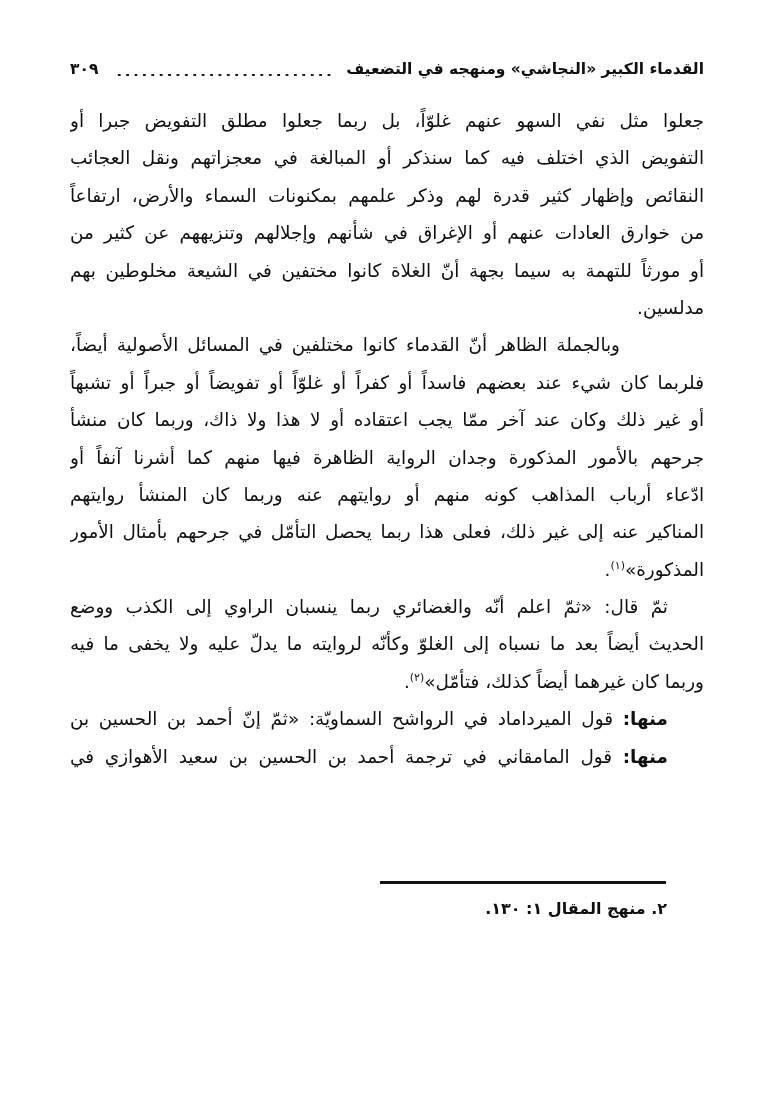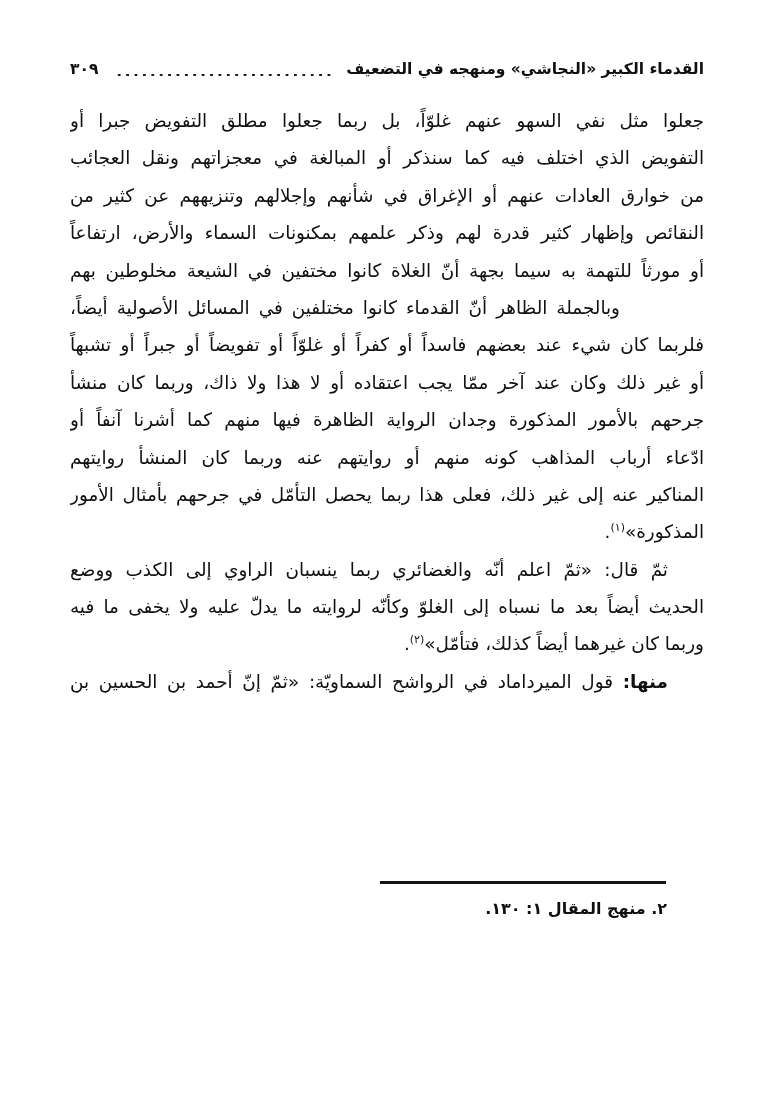--- a/index.html
+++ b/index.html
@@ -62,38 +62,40 @@
   <div class="header">
     <span class="num">٣٠٩</span>
     <div class="leader"></div>
     <span class="title" lang="ar">القدماء الكبير «النجاشي» ومنهجه في التضعيف</span>
   </div>
 
   <div class="body-text" dir="rtl" lang="ar">
 
     <div class="line">جعلوا مثل نفي السهو عنهم غلوّاً، بل ربما جعلوا مطلق التفويض جبرا أو</div>
     <div class="line">التفويض الذي اختلف فيه كما سنذكر أو المبالغة في معجزاتهم ونقل العجائب</div>
+    <div class="line">النقائص وإظهار كثير قدرة لهم وذكر علمهم بمكنونات السماء والأرض، ارتفاعاً</div>
     <div class="line">من خوارق العادات عنهم أو الإغراق في شأنهم وإجلالهم وتنزيههم عن كثير من</div>
-    <div class="line">النقائص وإظهار كثير قدرة لهم وذكر علمهم بمكنونات السماء والأرض، ارتفاعاً</div>
     <div class="line">أو مورثاً للتهمة به سيما بجهة أنّ الغلاة كانوا مختفين في الشيعة مخلوطين بهم</div>
+    <div class="line last">مدلسين.</div>
 
     <div class="line indent-lg">وبالجملة الظاهر أنّ القدماء كانوا مختلفين في المسائل الأصولية أيضاً،</div>
     <div class="line">فلربما كان شيء عند بعضهم فاسداً أو كفراً أو غلوّاً أو تفويضاً أو جبراً أو تشبهاً</div>
     <div class="line">أو غير ذلك وكان عند آخر ممّا يجب اعتقاده أو لا هذا ولا ذاك، وربما كان منشأ</div>
     <div class="line">جرحهم بالأمور المذكورة وجدان الرواية الظاهرة فيها منهم كما أشرنا آنفاً أو</div>
     <div class="line">ادّعاء أرباب المذاهب كونه منهم أو روايتهم عنه وربما كان المنشأ روايتهم</div>
     <div class="line">المناكير عنه إلى غير ذلك، فعلى هذا ربما يحصل التأمّل في جرحهم بأمثال الأمور</div>
     <div class="line last"><span>المذكورة»</span><sup class="fn">(١)</sup><span>.</span></div>
 
     <div class="line indent-sm">ثمّ قال: «ثمّ اعلم أنّه والغضائري ربما ينسبان الراوي إلى الكذب ووضع</div>
     <div class="line">الحديث أيضاً بعد ما نسباه إلى الغلوّ وكأنّه لروايته ما يدلّ عليه ولا يخفى ما فيه</div>
     <div class="line last"><span>وربما كان غيرهما أيضاً كذلك، فتأمّل»</span><sup class="fn">(٢)</sup><span>.</span></div>
 
     <div class="line indent-sm"><b class="lead">منها:</b><span> قول الميرداماد في الرواشح السماويّة: «ثمّ إنّ أحمد بن الحسين بن</span></div>
 
+    <div class="line indent-sm"><b class="lead">منها:</b><span> قول المامقاني في ترجمة أحمد بن الحسين بن سعيد الأهوازي في</span></div>
   </div>
 
   <div class="divider"></div>
 
   <div class="footnotes" dir="rtl" lang="ar">
     <div class="fn-line">٢. منهج المقال ١: ١٣٠.</div>
   </div>
 
 </div>
 

